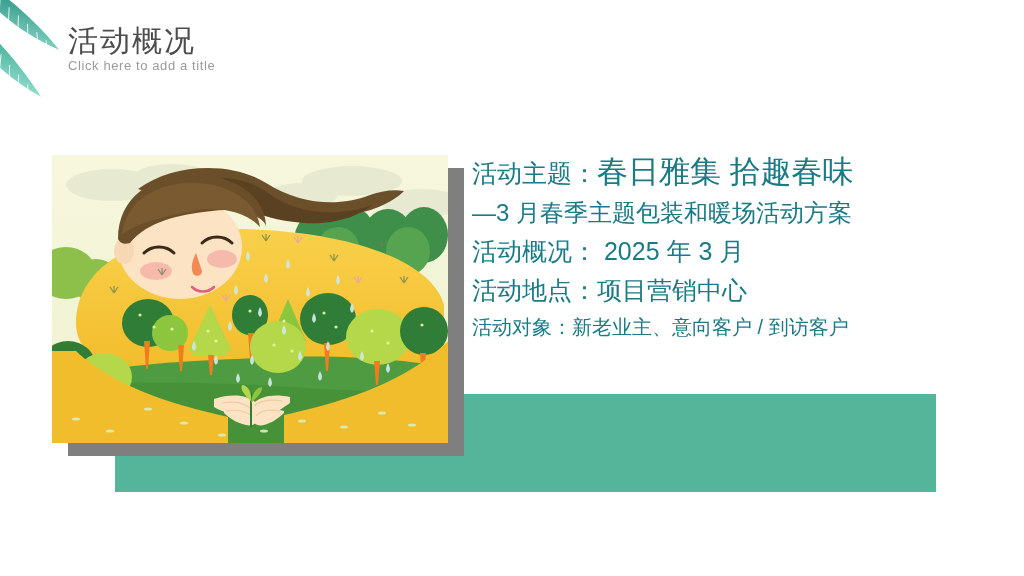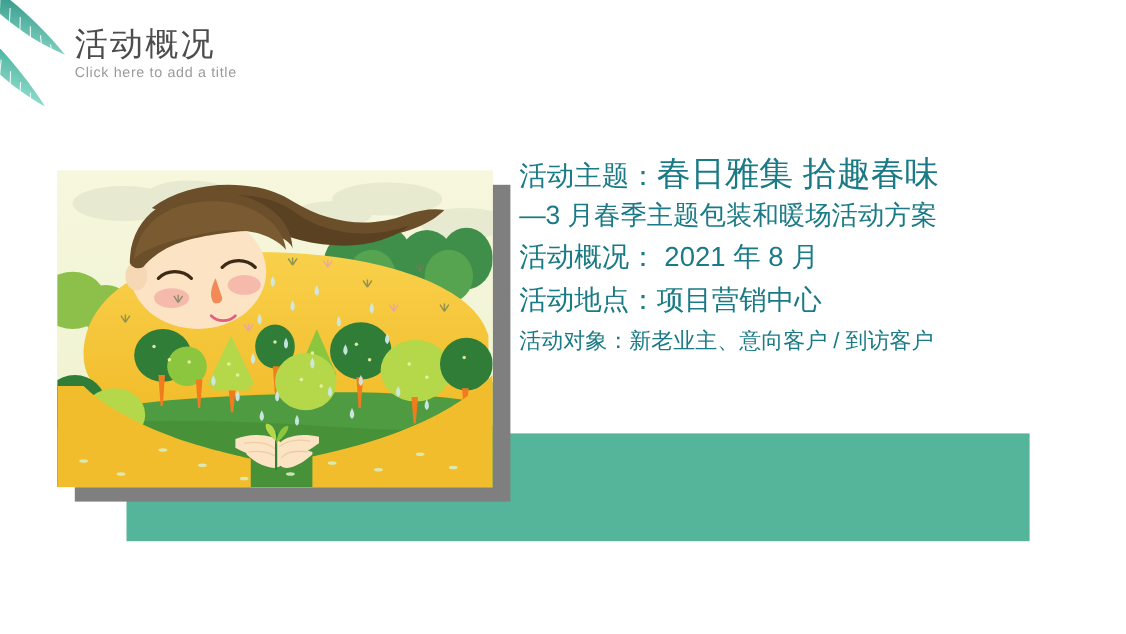--- a/index.html
+++ b/index.html
@@ -82,20 +82,21 @@
   .info-list {
     position: absolute;
     left: 472px;
     top: 142px;
     width: 540px;
   }
   .info-line {
     color: #1a7a85;
     white-space: nowrap;
     line-height: 1.0;
+    margin-top: 14px;
   }
   .line-theme     { font-size: 25px; margin-bottom: 12px; }
   .line-theme .big{ font-size: 31px; }
   .line-sub       { font-size: 24px; margin-bottom: 13px; }
   .line-time      { font-size: 25px; margin-bottom: 14px; }
   .line-place     { font-size: 25px; margin-bottom: 14px; }
   .line-target    { font-size: 20px; }
 </style>
 </head>
 <body>
@@ -380,18 +381,18 @@
           <ellipse cx="58" cy="276" rx="4" ry="1.6"></ellipse>
           <ellipse cx="24" cy="264" rx="4" ry="1.6"></ellipse>
         </g>
       </g>
     </svg>
   </div>
 
   <div class="info-list">
     <div class="info-line line-theme"><span>活动主题：</span><span class="big">春日雅集  拾趣春味</span></div>
     <div class="info-line line-sub">—3 月春季主题包装和暖场活动方案</div>
-    <div class="info-line line-time"><span>活动概况：</span><span> 2021 年 8 月</span></div>
+    <div class="info-line line-time"><span>活动概况：</span><span> 2025 年 3 月</span></div>
     <div class="info-line line-place"><span>活动地点：</span><span>项目营销中心</span></div>
     <div class="info-line line-target"><span>活动对象：</span><span>新老业主、意向客户 / 到访客户</span></div>
   </div>
 
 </div>
 
 </body></html>

